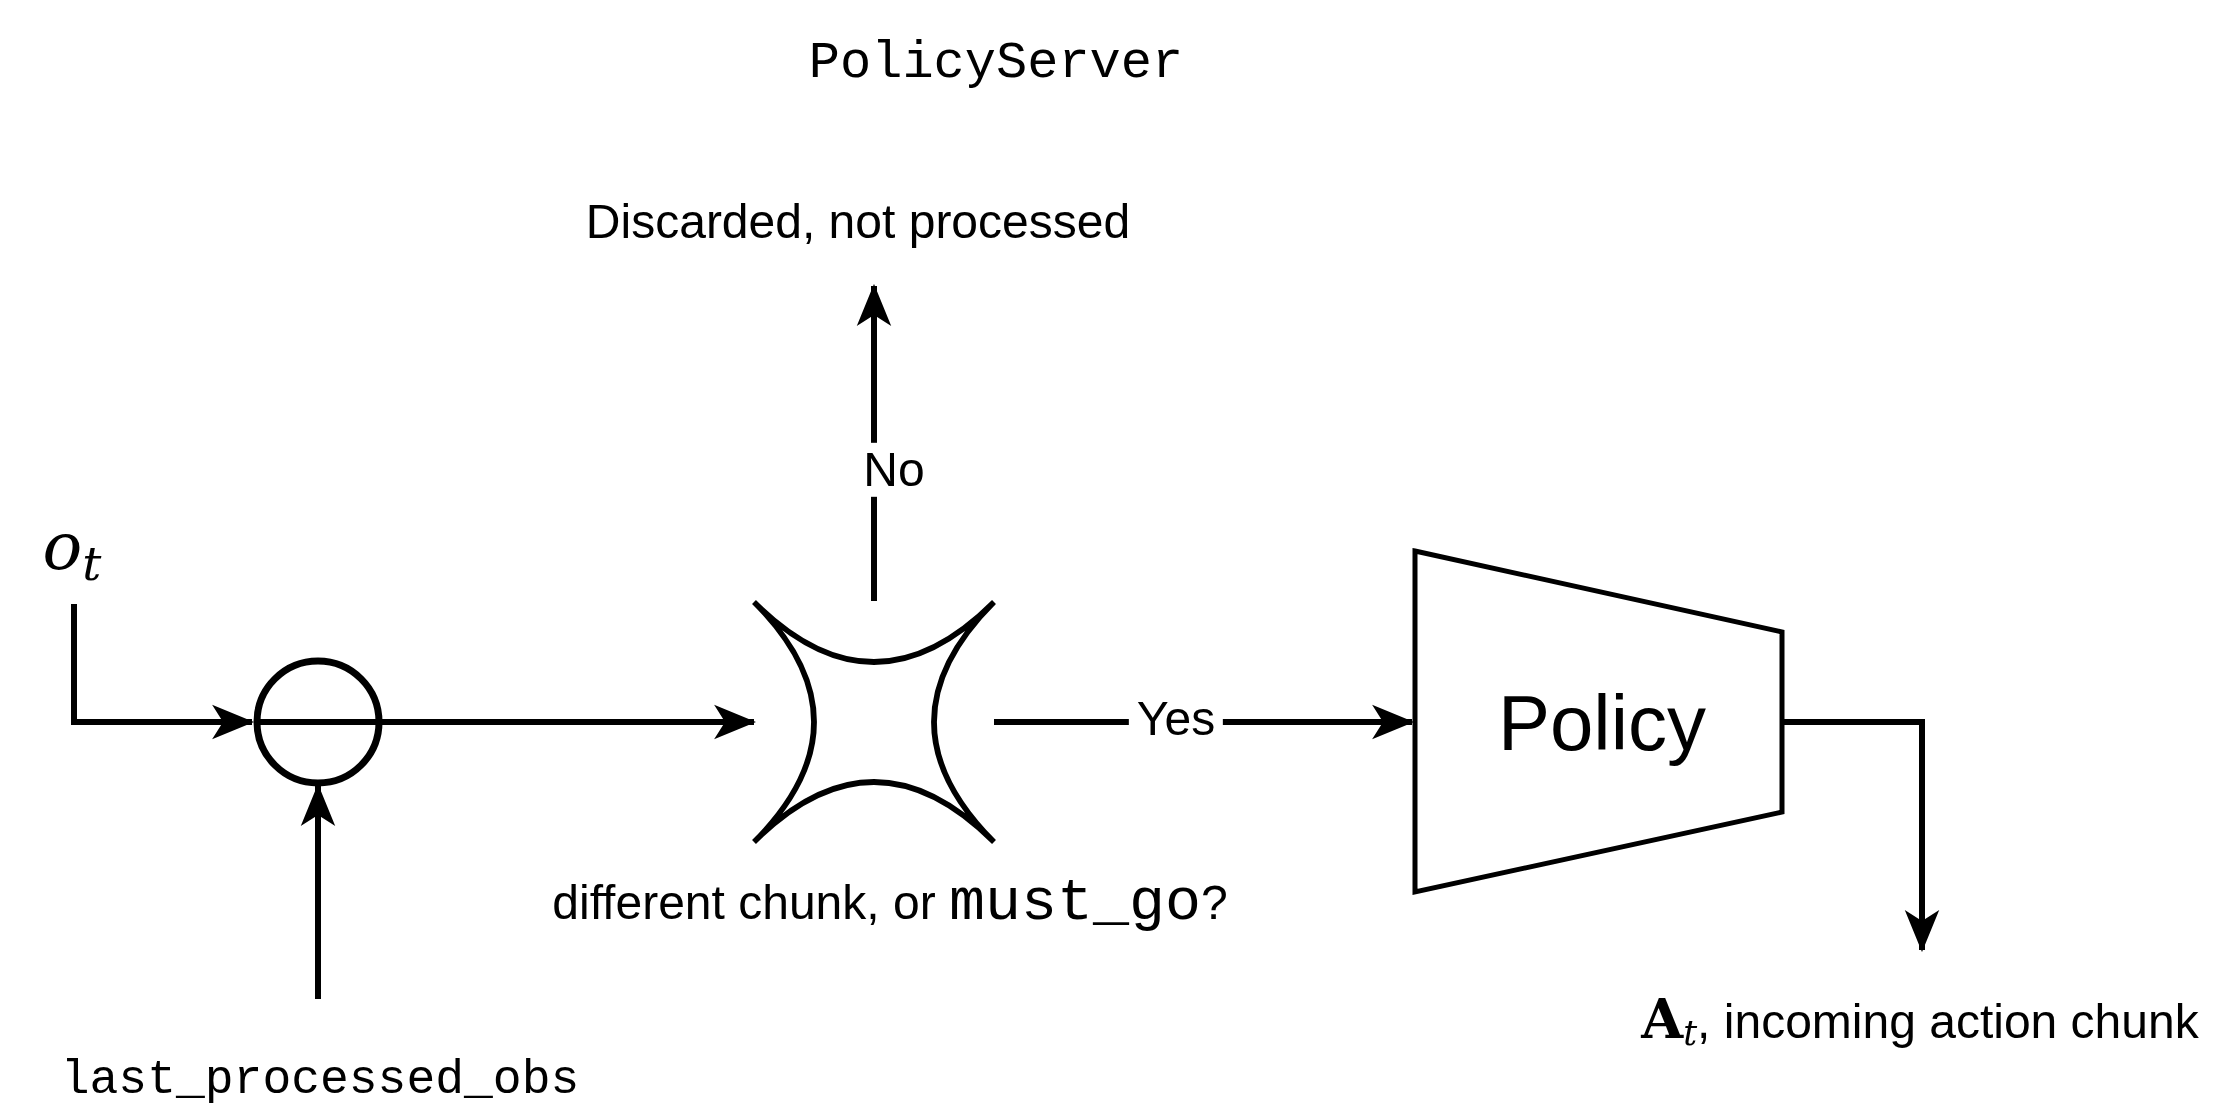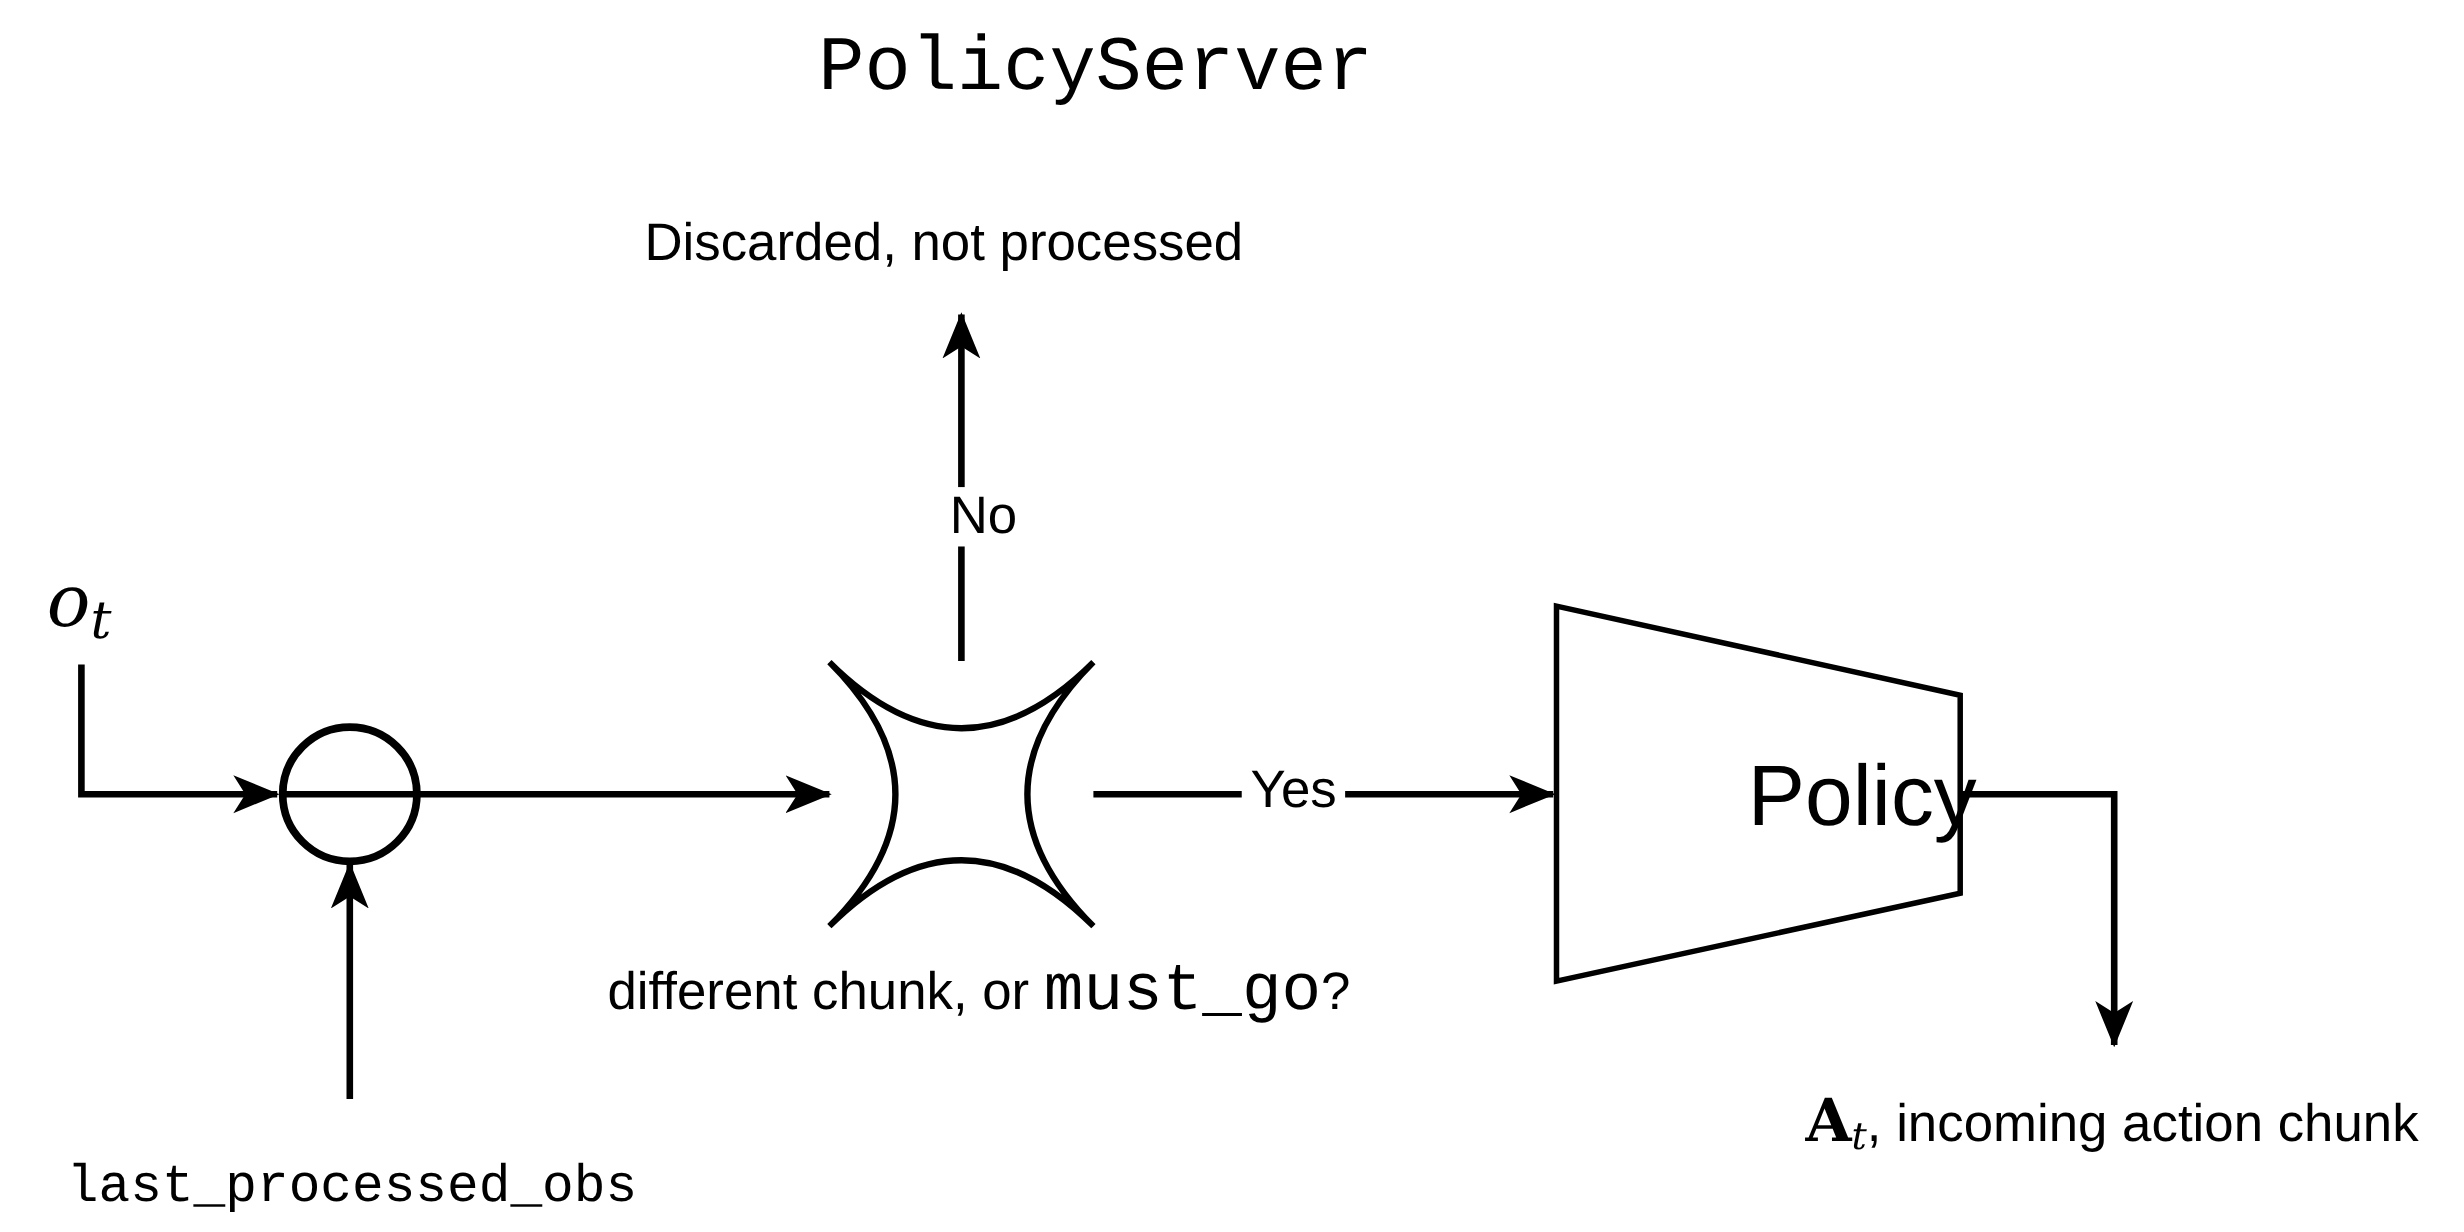--- a/index.html
+++ b/index.html
@@ -24,21 +24,21 @@
   .lbl {
     position: absolute;
     white-space: nowrap;
     color: #000000;
     transform: translate(-50%, -50%);
     line-height: 1.05;
   }
   .sans   { font-family: "Liberation Sans", sans-serif; }
   .serifI { font-family: "DejaVu Serif", serif; font-style: italic; }
 
-  .title-lbl     { font-family: "Liberation Mono", monospace; font-size: 70px; }
+  .title-lbl     { font-family: "Liberation Mono", monospace; font-size: 52px; }
   .discarded-lbl { font-size: 48px; }
   .edge-lbl      { font-size: 48px; background: #ffffff; padding: 2px 8px; }
   .policy-lbl    { font-size: 78px; }
   .decision-lbl  { font-size: 48px; }
   .decision-lbl .code { font-family: "Liberation Mono", monospace; font-size: 60px; }
   .obs-lbl       { font-size: 66px; }
   .action-lbl    { font-size: 48px; }
   .action-lbl .sym { font-family: "DejaVu Serif", serif; font-weight: bold; font-size: 54px; }
   .last-lbl      { font-family: "Liberation Mono", monospace; font-size: 48px; margin-top: 12px; }
   .msub {
@@ -83,21 +83,21 @@
   </svg>
 
   <div class="lbl title-lbl" style="left:996px; top:64px;">PolicyServer</div>
 
   <div class="lbl sans discarded-lbl" style="left:858px; top:222px;">Discarded, not processed</div>
 
   <div class="lbl sans edge-lbl" style="left:881px; top:470px;margin-left:13px;">No</div>
 
   <div class="lbl sans edge-lbl" style="left:1176px; top:719px;">Yes</div>
 
-  <div class="lbl sans policy-lbl" style="left:1693px; top:724px;text-align:center;">Policy</div>
+  <div class="lbl sans policy-lbl" style="left:1602px; top:724px;text-align:center;">Policy</div>
 
   <div class="lbl obs-lbl" style="left:72px; top:547px;"><span class="serifI">o</span><span class="msub">t</span></div>
 
   <div class="lbl sans decision-lbl" style="left:890px; top:903px;"><span>different chunk, or </span><span class="code">must_go</span><span>?</span></div>
 
   <div class="lbl sans action-lbl" style="left:1920px; top:1019px;"><span class="sym">A</span><span class="msub">t</span><span>, incoming action chunk</span></div>
 
   <div class="lbl last-lbl" style="left:320px; top:1068px;">last_processed_obs</div>
 
 </div>

